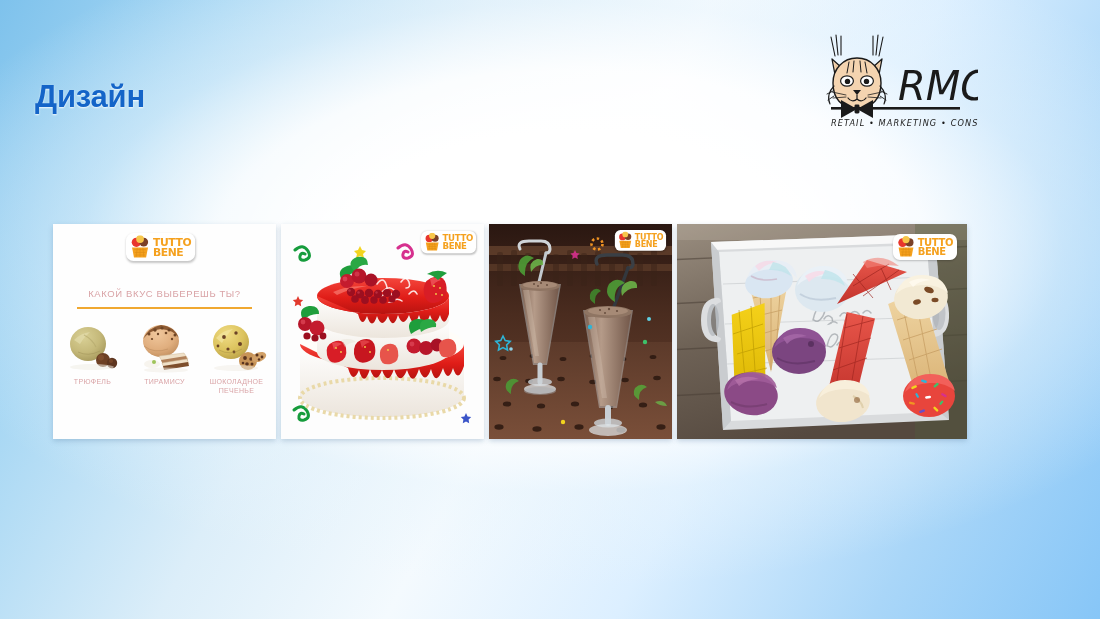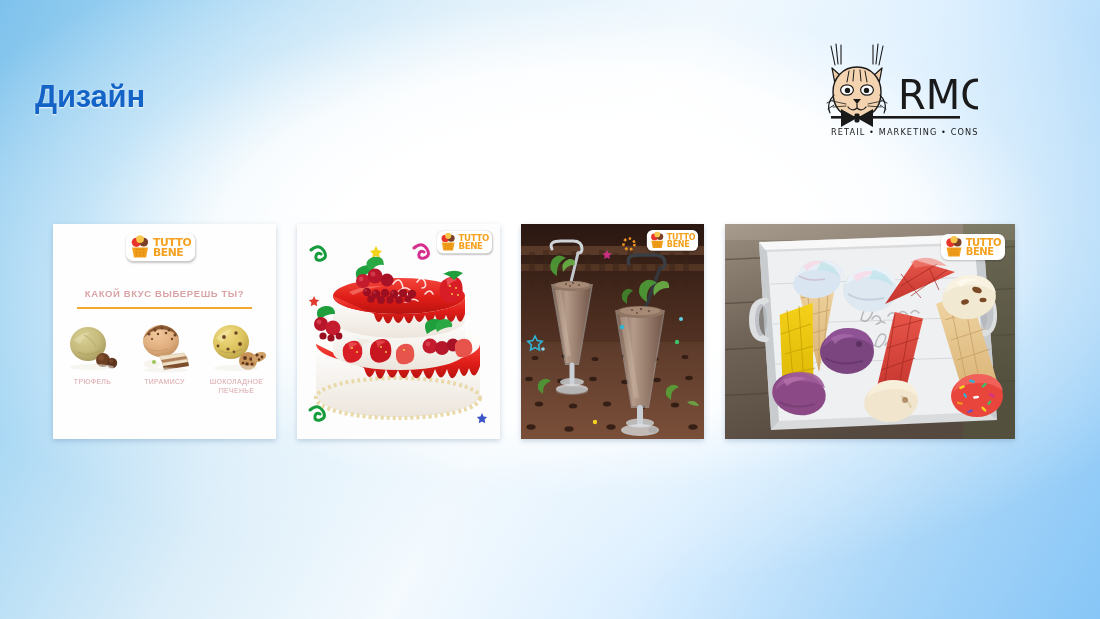--- a/index.html
+++ b/index.html
@@ -37,36 +37,37 @@
     letter-spacing: -0.2px;
     text-shadow: 0 1px 2px rgba(255,255,255,0.85);
     white-space: pre-line;
   }
   .page-title .tl2 { display: block; }
 
   
   .brand-logo {
     position: absolute;
     right: 42px;
-    top: 37px;
+    top: 28px;
     width: 165px;
     height: 105px;
+    font-style: italic;
   }
   .brand-logo svg { display: block; width: 165px; height: 105px; }
 
   
   .card-strip {
     position: absolute;
     left: 53px;
     top: 224px;
     width: 944px;
     height: 215px;
     display: flex;
     align-items: center;
-    gap: 21px;
+    gap: 5px;
   }
 
   .post-card {
     position: relative;
     height: 215px;
     overflow: hidden;
     background: #ffffff;
     box-shadow: 0 2px 5px rgba(70,110,150,0.28);
     flex: none;
   }
@@ -113,21 +114,21 @@
   .card-4 .tb-badge { right: 10px; top: 10px; transform: scale(1.00); transform-origin: right top; }
 
   
   .card-1 { background: #fefefe; }
   .poll-question {
     position: absolute;
     left: 0; top: 64px;
     width: 100%;
     text-align: center;
     font-size: 9.5px;
-    font-weight: bold;
+    font-weight: normal;
     letter-spacing: 0.6px;
     color: #d9a3a6;
     font-family: "Liberation Sans", sans-serif;
   }
   .poll-rule {
     position: absolute;
     left: 24px; top: 83px;
     width: 175px;
     height: 1.5px;
     background: #f0a830;

